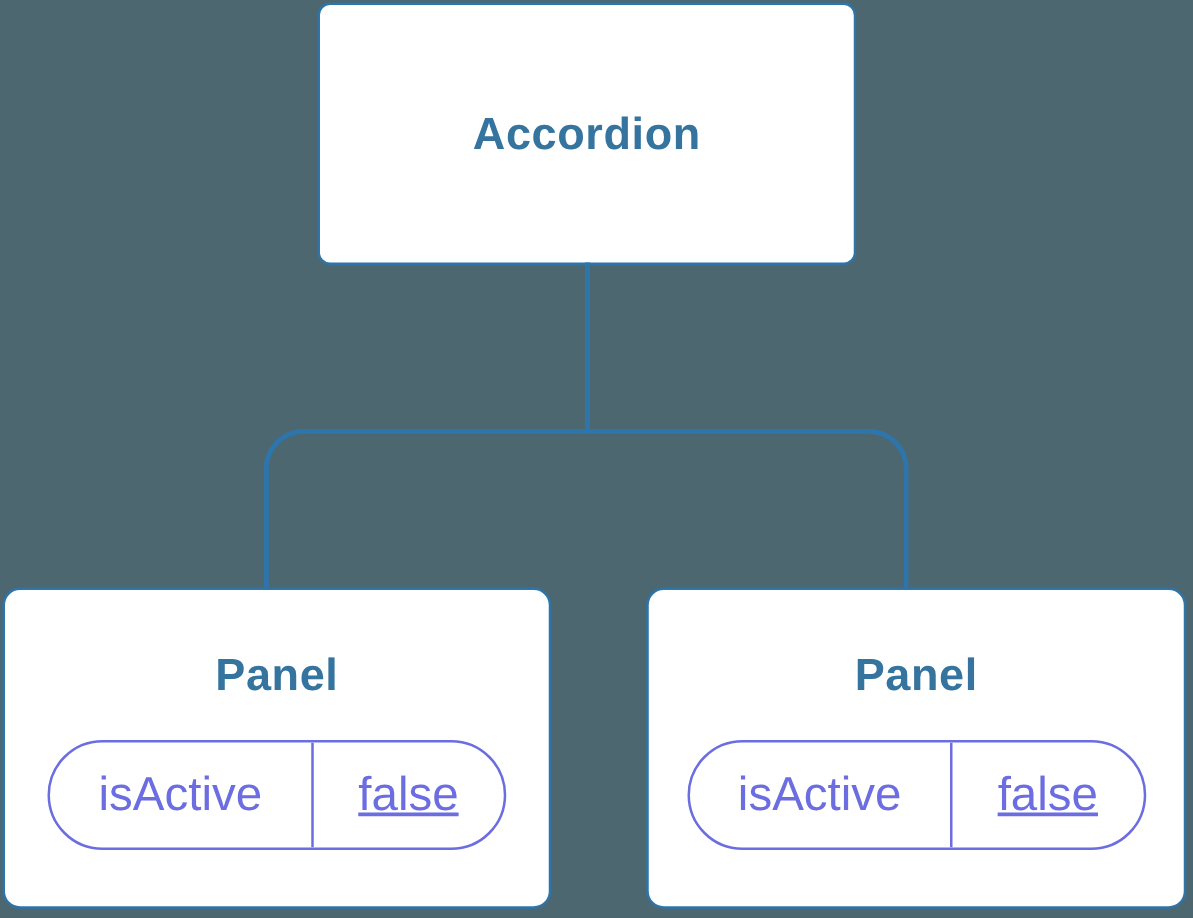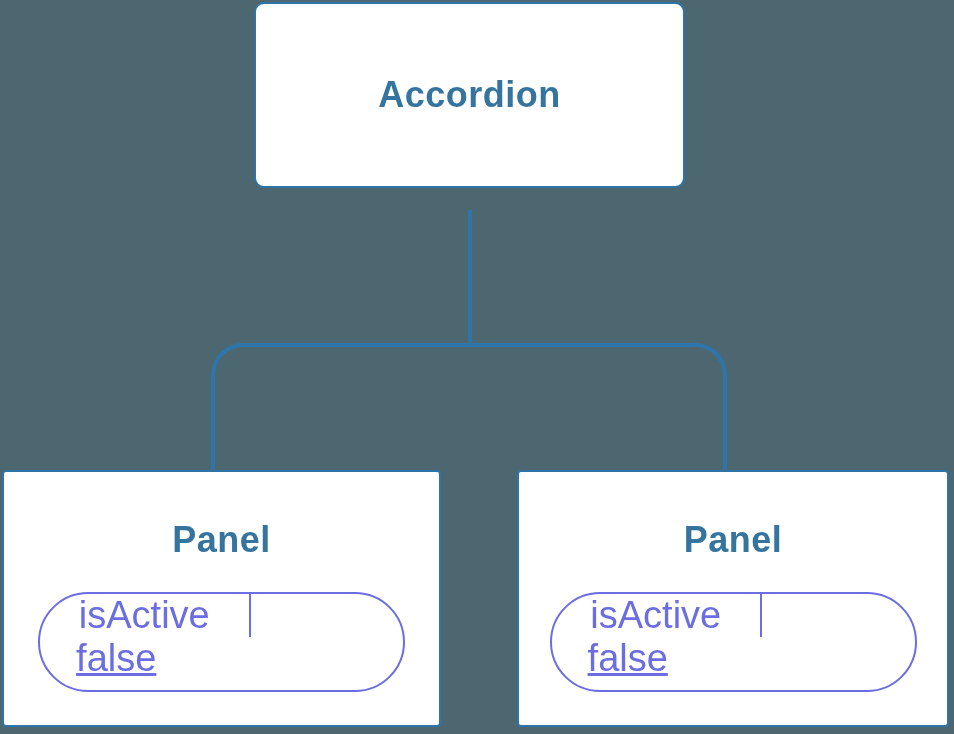--- a/index.html
+++ b/index.html
@@ -13,21 +13,21 @@
   *{box-sizing:border-box;margin:0;padding:0;}
   html,body{width:954px;height:734px;overflow:hidden;}
   body{
     background:var(--background);
     font-family:"Liberation Sans","DejaVu Sans",sans-serif;
   }
   .canvas{position:relative;width:954px;height:734px;}
 
   
   .root-box{
-    position:absolute;left:254px;top:2px;width:431px;height:186px;
+    position:absolute;left:254px;top:2px;width:431px;height:210px;
     background:var(--box-fill);
     border:2.5px solid var(--box-border);
     border-radius:10px;
     display:flex;align-items:center;justify-content:center;
   }
   .component-title{
     color:var(--title-text);
     font-size:36px;font-weight:600;letter-spacing:.5px;
   }
 
@@ -42,37 +42,37 @@
     border-left:4px solid var(--connector);
     border-right:4px solid var(--connector);
     border-radius:32px 32px 0 0;
   }
 
   
   .panel-box{
     position:absolute;top:470px;height:257px;
     background:var(--box-fill);
     border:2px solid var(--box-border);
-    border-radius:4px;
+    border-radius:14px;
     padding-top:48px;
   }
   .panel-left{left:2px;width:439px;}
   .panel-right{left:517px;width:432px;}
   .panel-title{
     display:block;text-align:center;line-height:40px;
     color:var(--title-text);
     font-size:36px;font-weight:600;letter-spacing:.5px;
   }
 
   
   .state-pill{
-    width:367px;height:100px;margin:32px auto 0;
+    width:367px;height:88px;margin:32px auto 0;
     border:2px solid var(--state-accent);
     border-radius:50px;
-    display:flex;overflow:hidden;flex-direction:column;
+    display:flex;overflow:hidden;
   }
   .state-cell{
     display:flex;align-items:center;justify-content:center;
     color:var(--state-accent);
     font-size:38px;font-weight:500;
   }
   .state-key{width:58%;border-right:2px solid var(--state-accent);}
   .state-value{width:42%;text-decoration:underline;}
 </style>
 </head>

